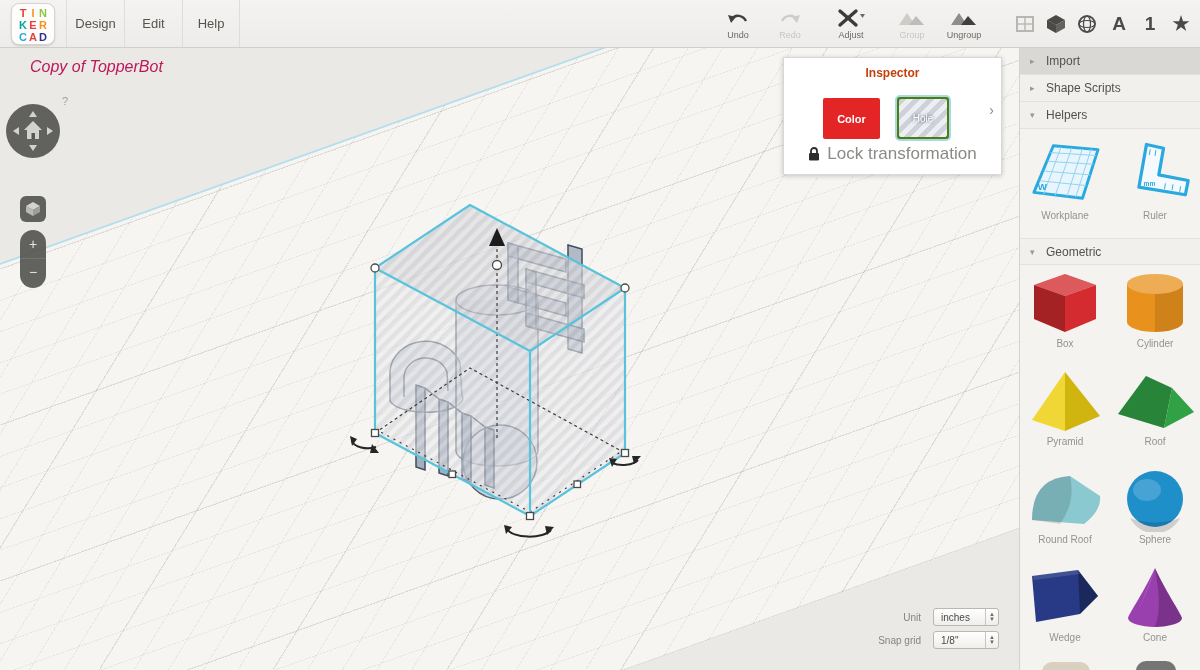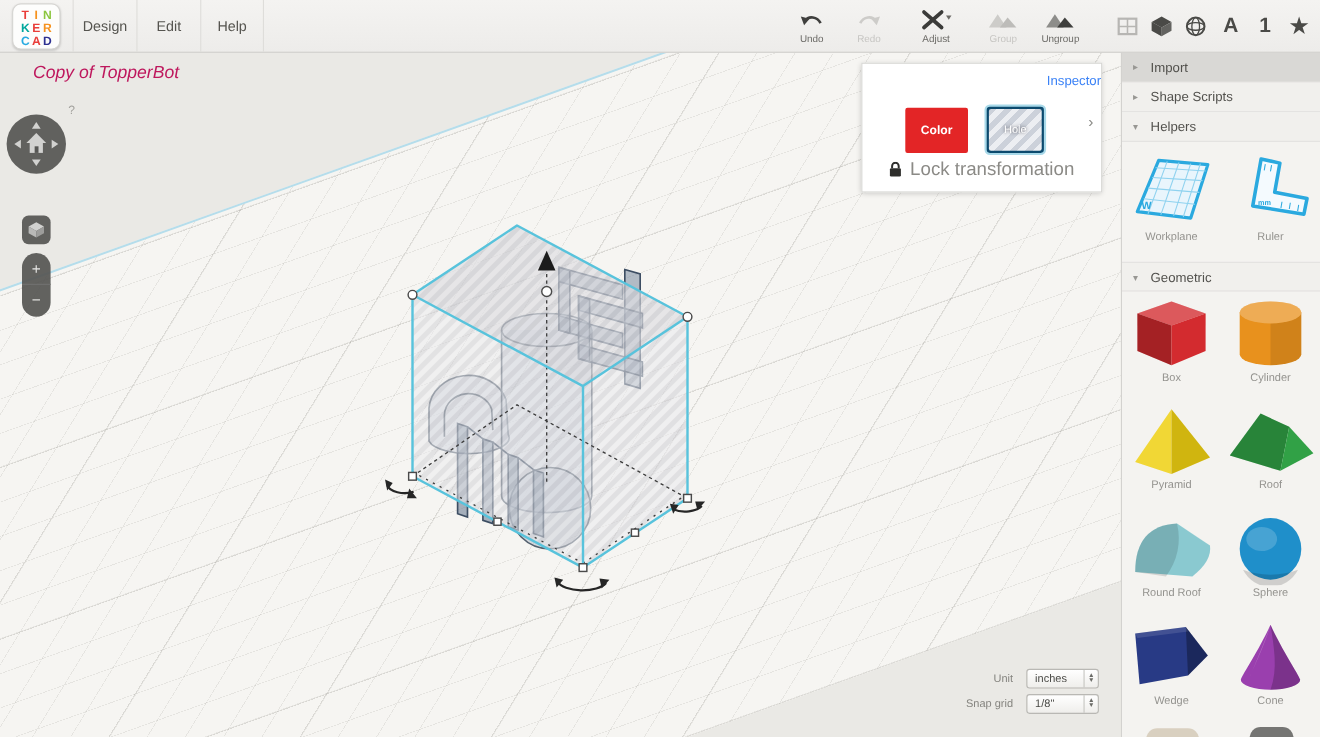--- a/index.html
+++ b/index.html
@@ -44,25 +44,25 @@
   .nav-box { position:absolute; left:20px; top:148px; width:26px; height:26px; border-radius:6px;
     background:rgba(86,86,84,.93); display:flex; align-items:center; justify-content:center; }
   .nav-zoom { position:absolute; left:20px; top:182px; width:26px; height:58px; border-radius:13px;
     background:rgba(86,86,84,.93); color:#e4e4e2; text-align:center; font-size:14px; }
   .nav-zoom .zi { height:29px; line-height:29px; border-bottom:1px solid #727270; }
   .nav-zoom .zo { height:28px; line-height:26px; }
 
   
   .inspector { position:absolute; left:783px; top:9px; width:219px; height:118px; background:#fff;
     border:1px solid #d8d7d4; box-shadow:0 1px 5px rgba(0,0,0,.2); z-index:30; }
-  .insp-title { text-align:right; margin-top:8px; font-size:12px; color:#3b82f6; }
+  .insp-title { text-align:center; margin-top:8px; font-size:12px; color:#c2410c;font-weight:bold; }
   .swatch-color { position:absolute; left:39px; top:40px; width:57px; height:41px; border-radius:2px;
     color:#fff; font-size:11px; font-weight:bold; display:flex; align-items:center; justify-content:center; }
   .swatch-hole { position:absolute; left:111px; top:37px; width:56px; height:46px; border:2px solid #a8d9e9;
-    border-radius:5px; background:#0c4a6e; padding:2px; }
+    border-radius:5px; background:#4d7c0f; padding:2px; }
   .swatch-hole .stripes { width:100%; height:100%; border-radius:2px;
     background:repeating-linear-gradient(135deg,#ccd1da 0 5px,#eceef2 5px 10px);
     color:#fff; font-size:10px; display:flex; align-items:center; justify-content:center;
     text-shadow:0 0 3px rgba(60,60,70,.9); }
   .insp-chevron { position:absolute; right:7px; top:44px; color:#8a8a86; font-size:14px; }
   .lock-row { position:absolute; left:0; right:0; bottom:10px; display:flex; gap:7px;
     align-items:center; justify-content:center; font-size:17px; color:#8b8a86; }
 
   
   .unit-row { position:absolute; right:20px; display:flex; align-items:center; gap:12px; }

